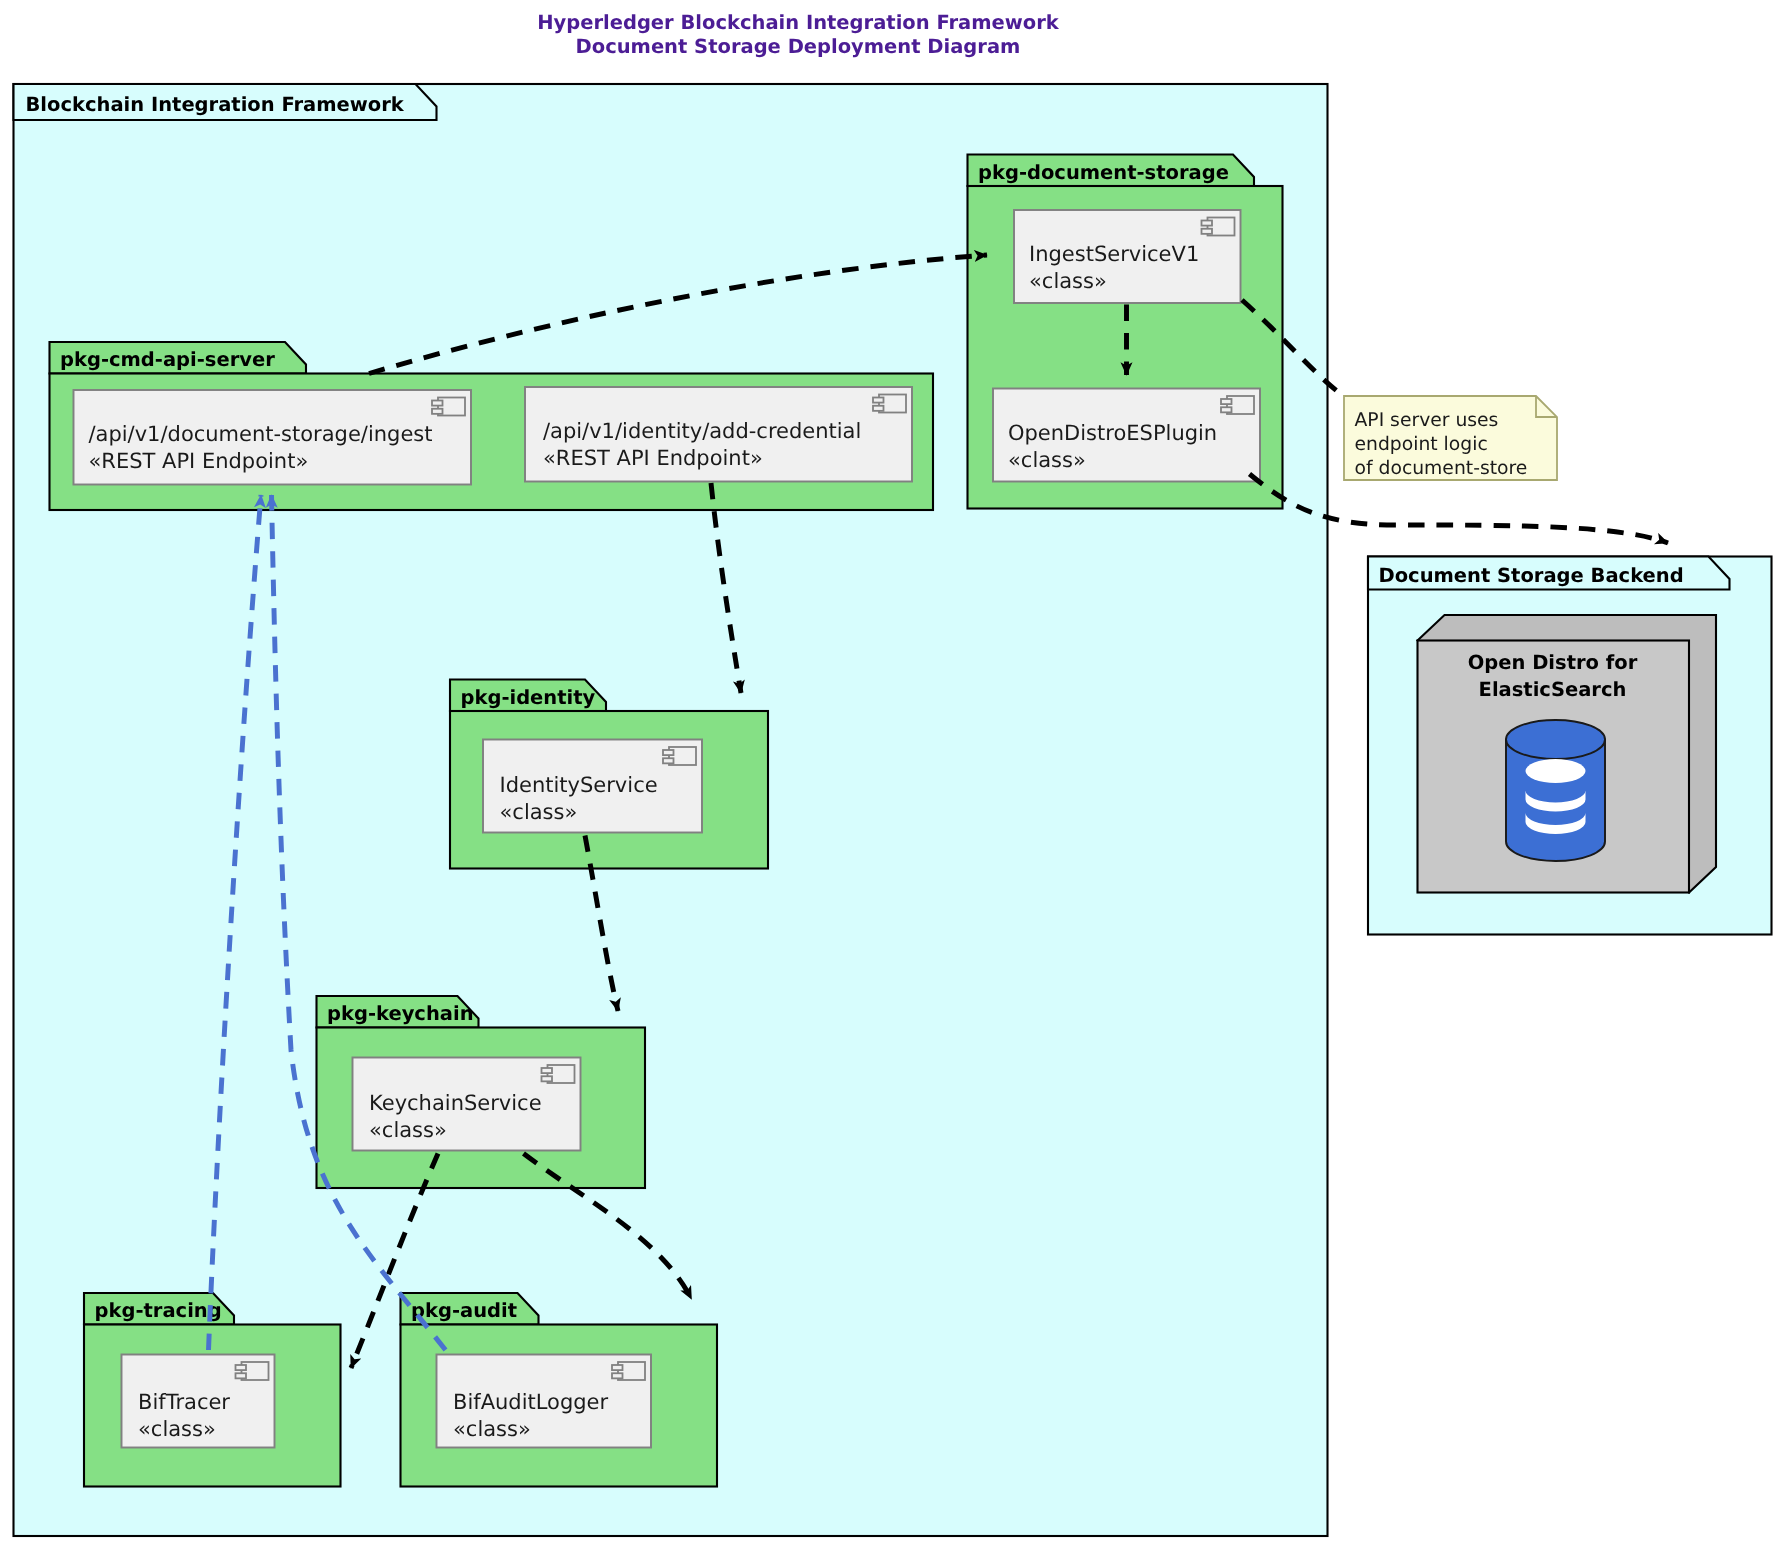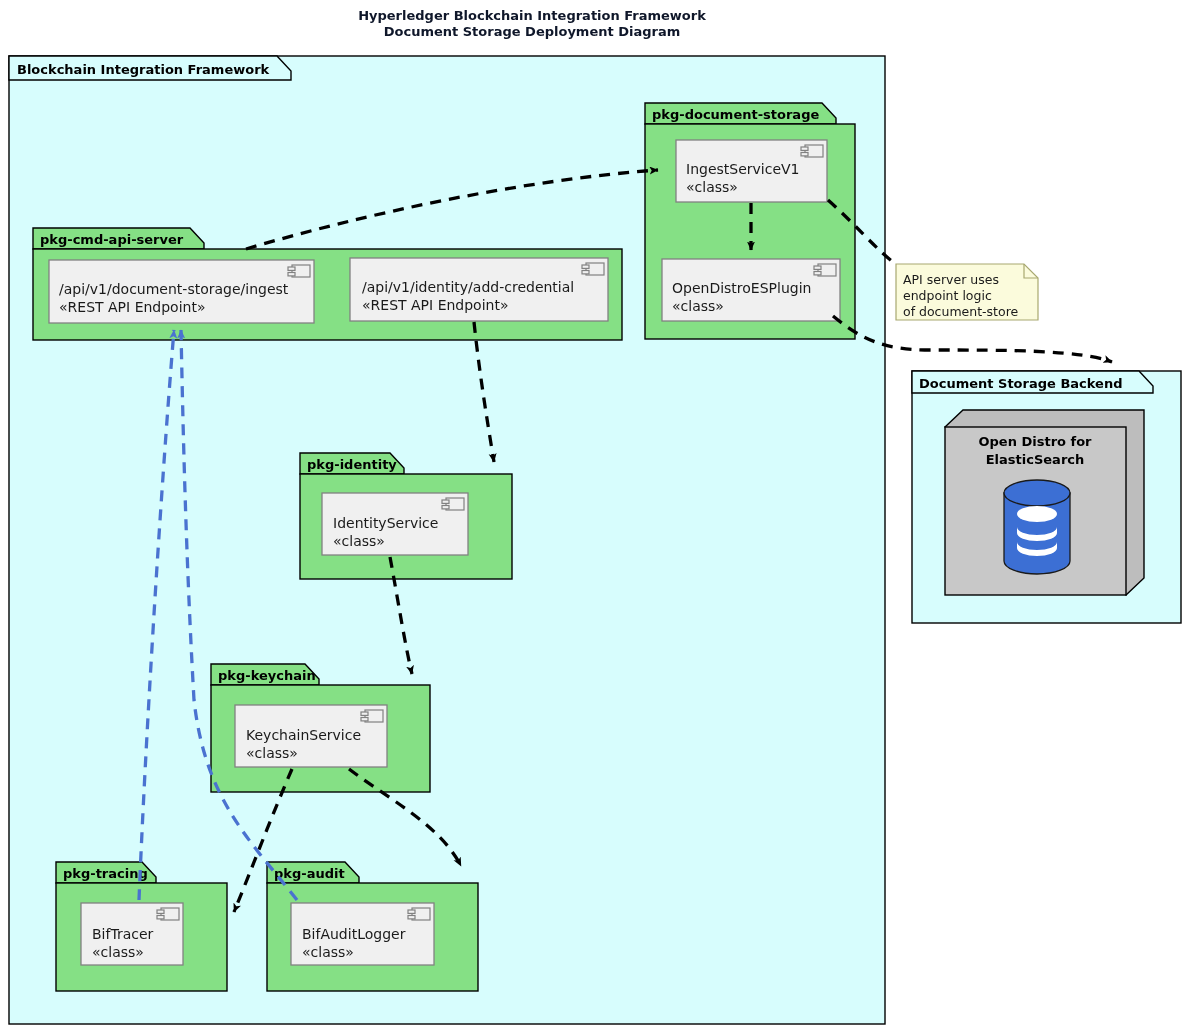--- a/index.html
+++ b/index.html
@@ -17,21 +17,21 @@
 
   
   #diagram-title {
     position: absolute;
     left: 0;
     top: 8px;
     width: 1064px;
     text-align: center;
     font-size: 13px;
     font-weight: bold;
-    color: #0f172a;
+    color: #4c1d95;
     line-height: 16px;
     white-space: pre-line;
   }
 
   
   #canvas {
     position: absolute;
     left: 0;
     top: 0;
     width: 1186px;

